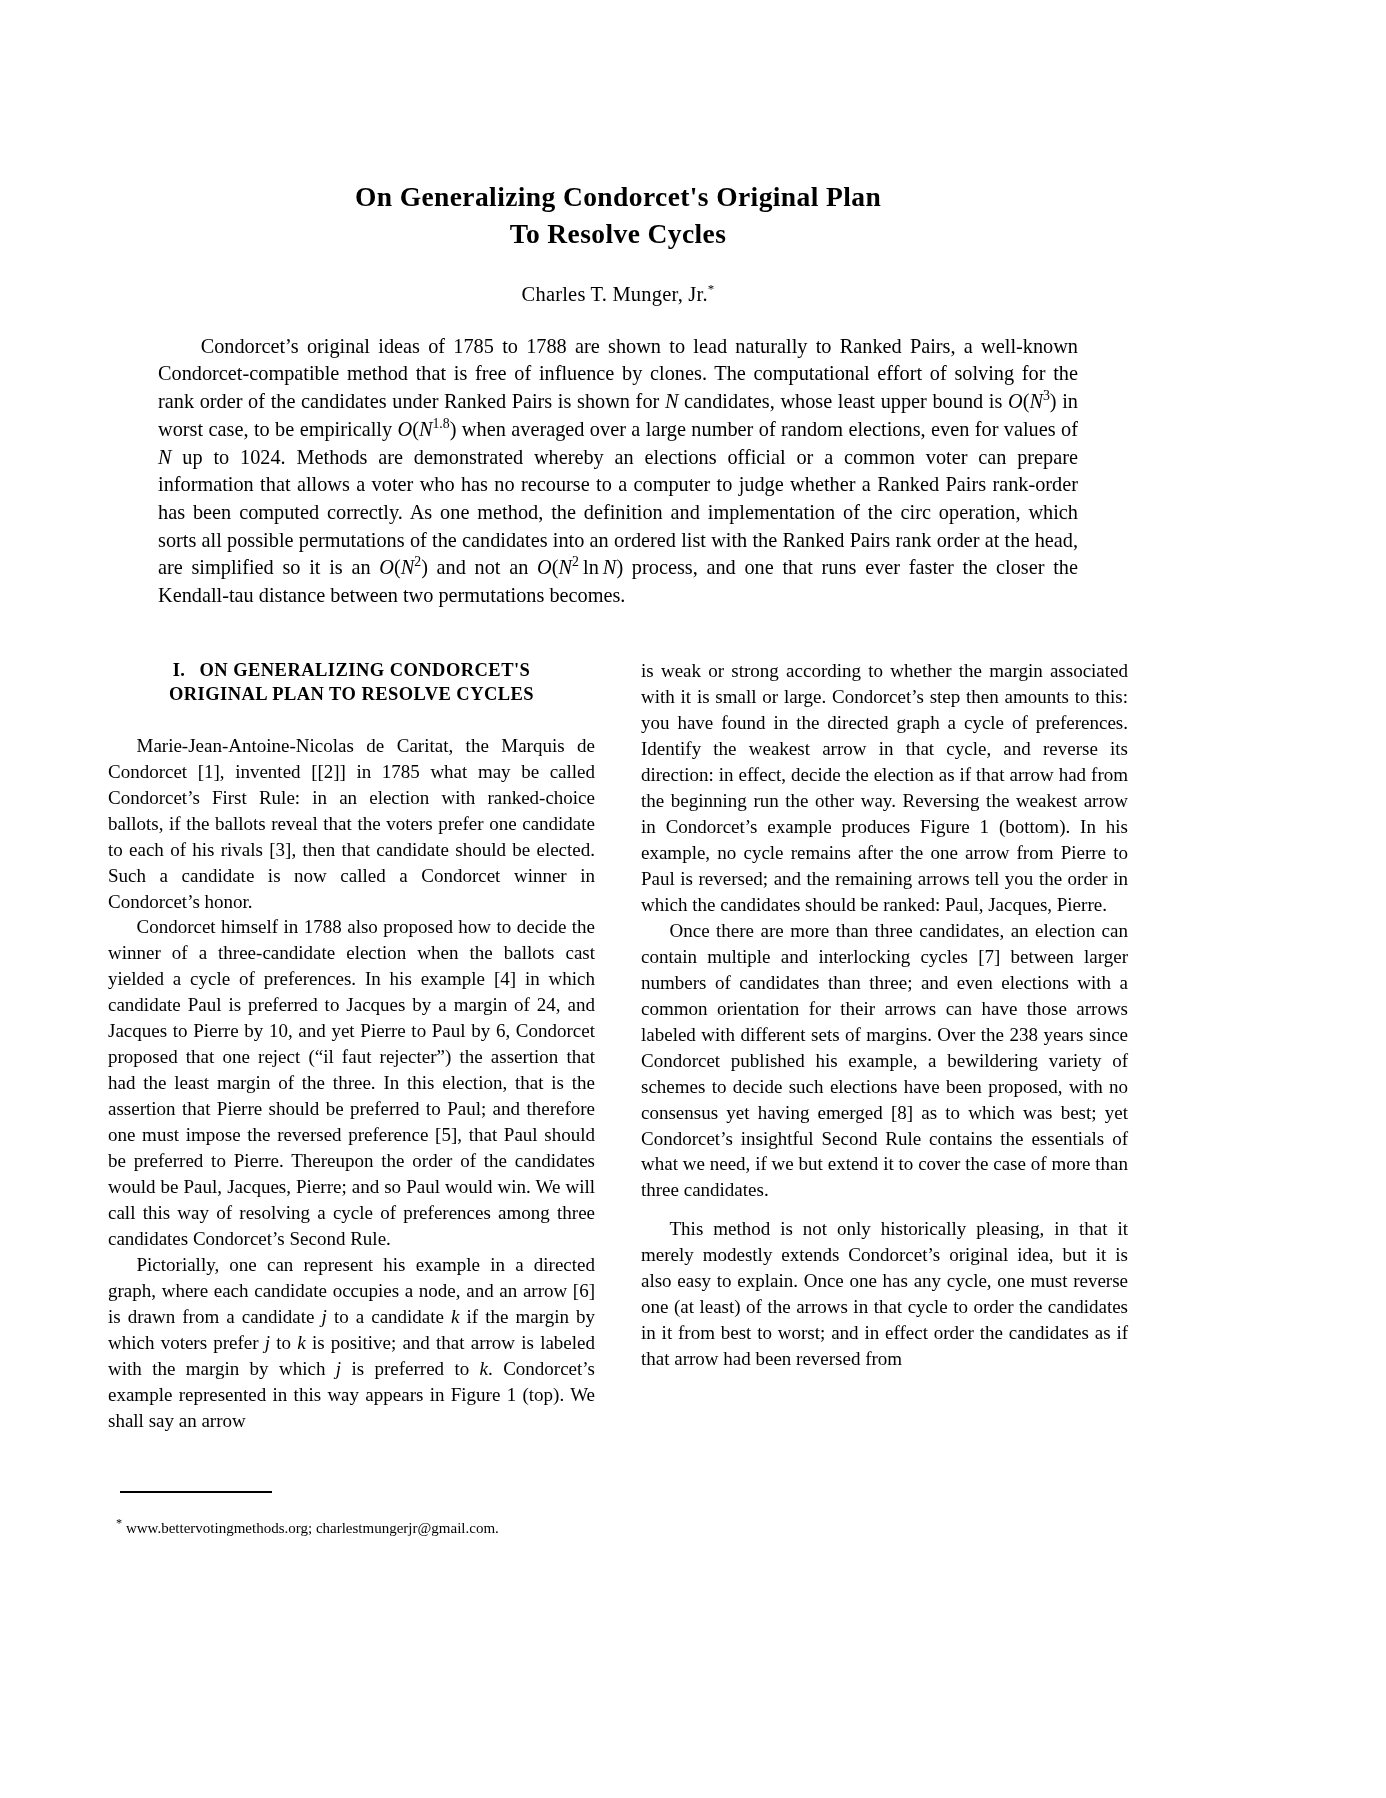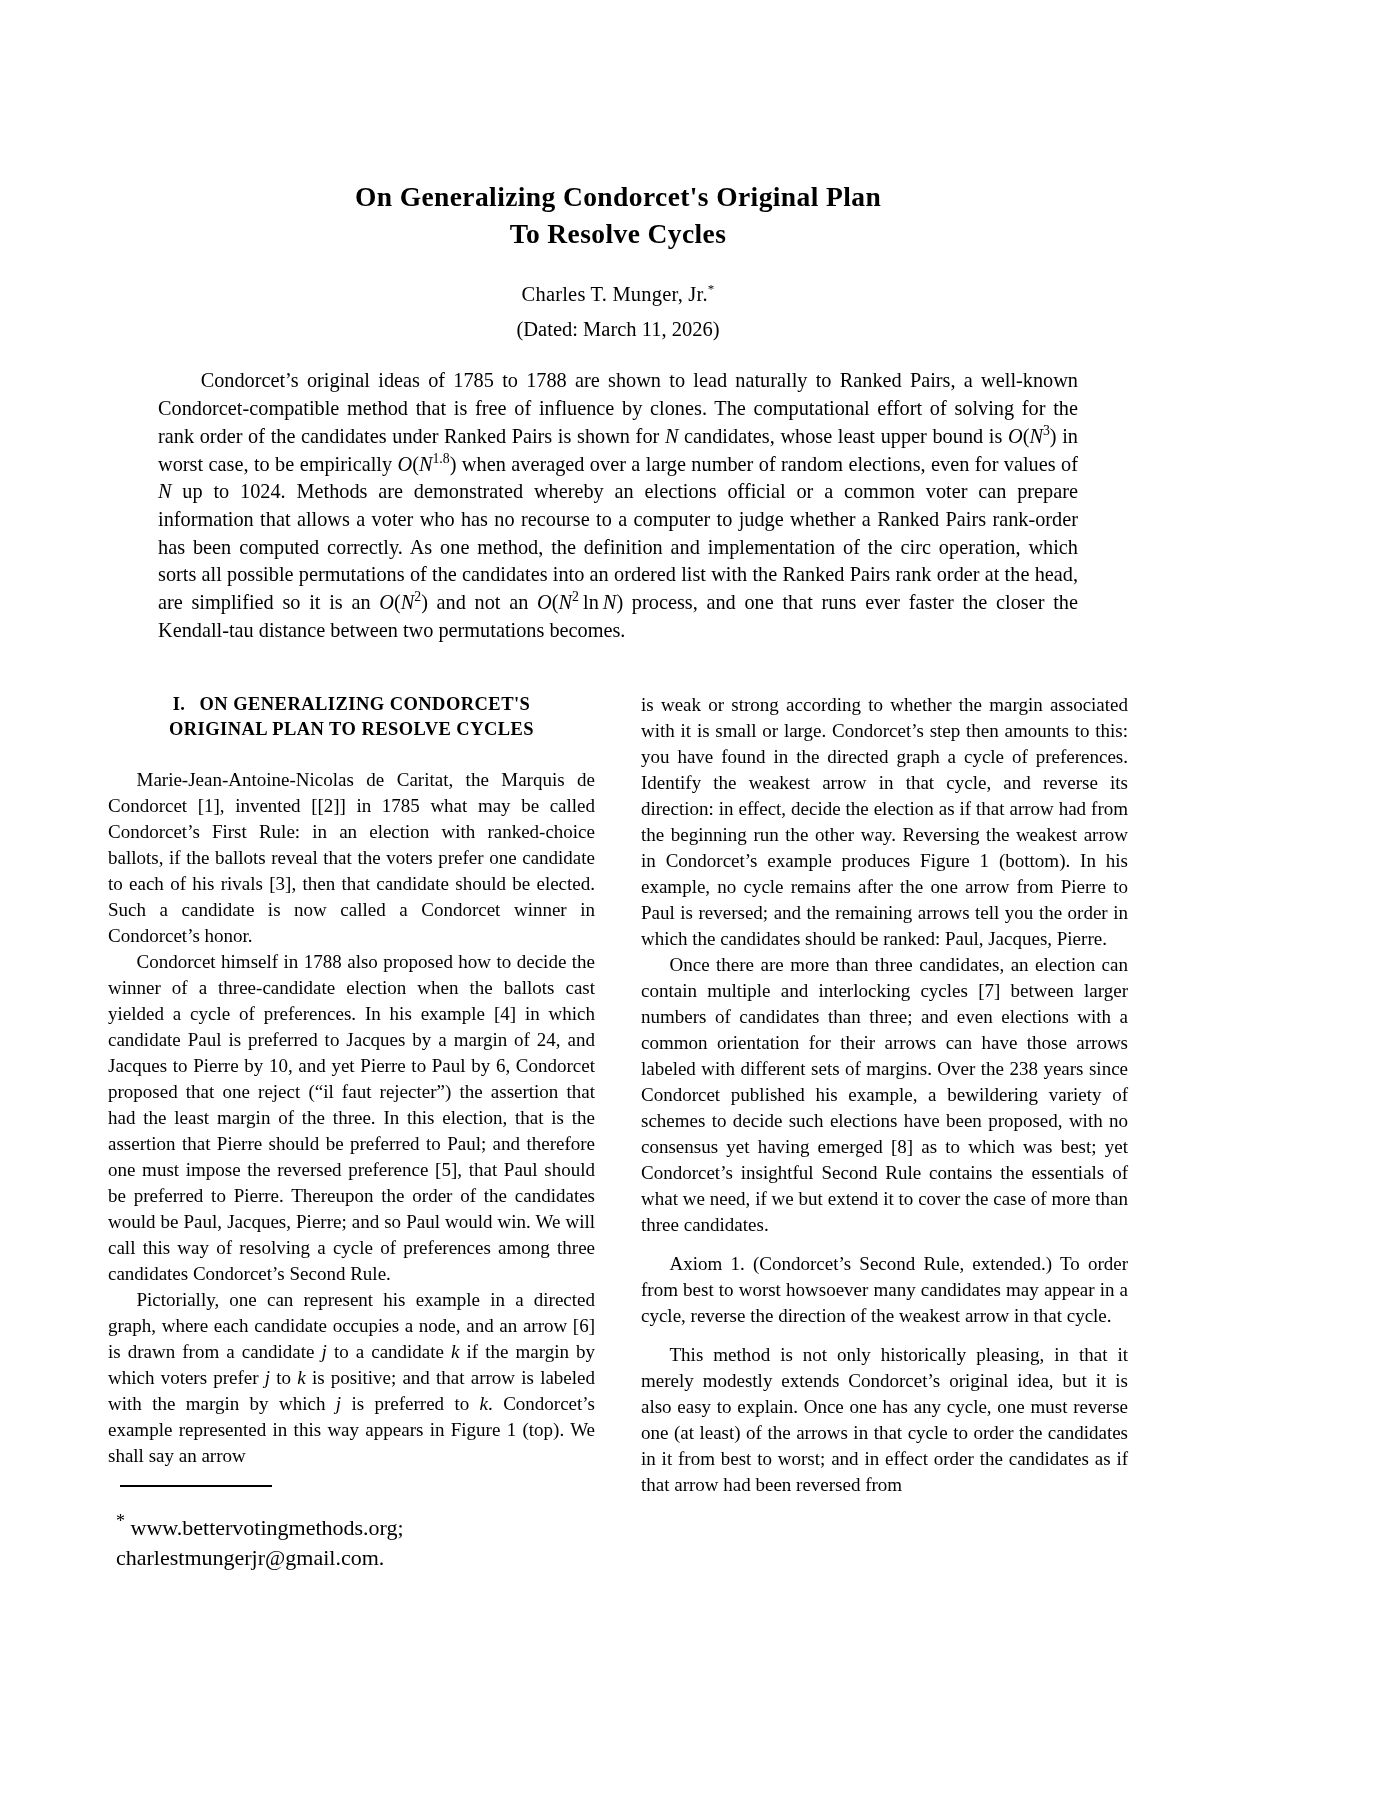--- a/index.html
+++ b/index.html
@@ -120,21 +120,21 @@
     bottom: 0;
     width: 487px;
   }
   .footnote-rule {
     width: 152px;
     height: 1.4px;
     background: #000;
     margin: 0 0 22px 12px;
   }
   .footnote-text {
-    font-size: 22px;
+    font-size: 15px;
     line-height: 1.35;
     margin: 0;
     padding-left: 8px;
   }
   .footnote-text sup {
     font-size: 0.82em;
     vertical-align: super;
   }
   .col-left-inner {
     min-height: 880px;
@@ -145,21 +145,20 @@
 
 <div class="page">
   <div class="content">
 
     <div class="title-block">
       <h1 class="paper-title">
         <span class="tline">On Generalizing Condorcet's Original Plan</span>
         <span class="tline">To Resolve Cycles</span>
       </h1>
       <div class="author-line"><span>Charles T. Munger, Jr.</span><sup>*</sup></div>
-      <div class="date-line">(Dated: March 11, 2026)</div>
     </div>
 
     <div class="abstract">
       Condorcet’s original ideas of 1785 to 1788 are shown to lead naturally to Ranked Pairs, a
       well-known Condorcet-compatible method that is free of influence by clones. The computational
       effort of solving for the rank order of the candidates under Ranked Pairs is shown for <span class="mi">N</span>
       candidates, whose least upper bound is <span class="mi">O</span>(<span class="mi">N</span><sup class="msup">3</sup>) in worst case, to be empirically
       <span class="mi">O</span>(<span class="mi">N</span><sup class="msup">1.8</sup>) when averaged over a large number of random elections, even for values of
       <span class="mi">N</span> up to 1024. Methods are demonstrated whereby an elections official or a common voter can
       prepare information that allows a voter who has no recourse to a computer to judge whether a
@@ -222,24 +221,20 @@
 
         <p class="body">
           Once there are more than three candidates, an election can contain multiple and interlocking cycles [7] between
           larger numbers of candidates than three; and even elections with a common orientation for their arrows can
           have those arrows labeled with different sets of margins. Over the 238 years since Condorcet published his example,
           a bewildering variety of schemes to decide such elections have been proposed, with no consensus yet having
           emerged [8] as to which was best; yet Condorcet’s insightful Second Rule contains the essentials of what we
           need, if we but extend it to cover the case of more than three candidates.
         </p>
 
-        <p class="body gap">
-          Axiom 1. (Condorcet’s Second Rule, extended.) To order from best to worst howsoever many candidates may
-          appear in a cycle, reverse the direction of the weakest arrow in that cycle.
-        </p>
 
         <p class="body gap">
           This method is not only historically pleasing, in that it merely modestly extends Condorcet’s original idea, but it
           is also easy to explain. Once one has any cycle, one must reverse one (at least) of the arrows in that cycle to order
           the candidates in it from best to worst; and in effect order the candidates as if that arrow had been reversed from
         </p>
       </div>
 
     </div>
   </div>

